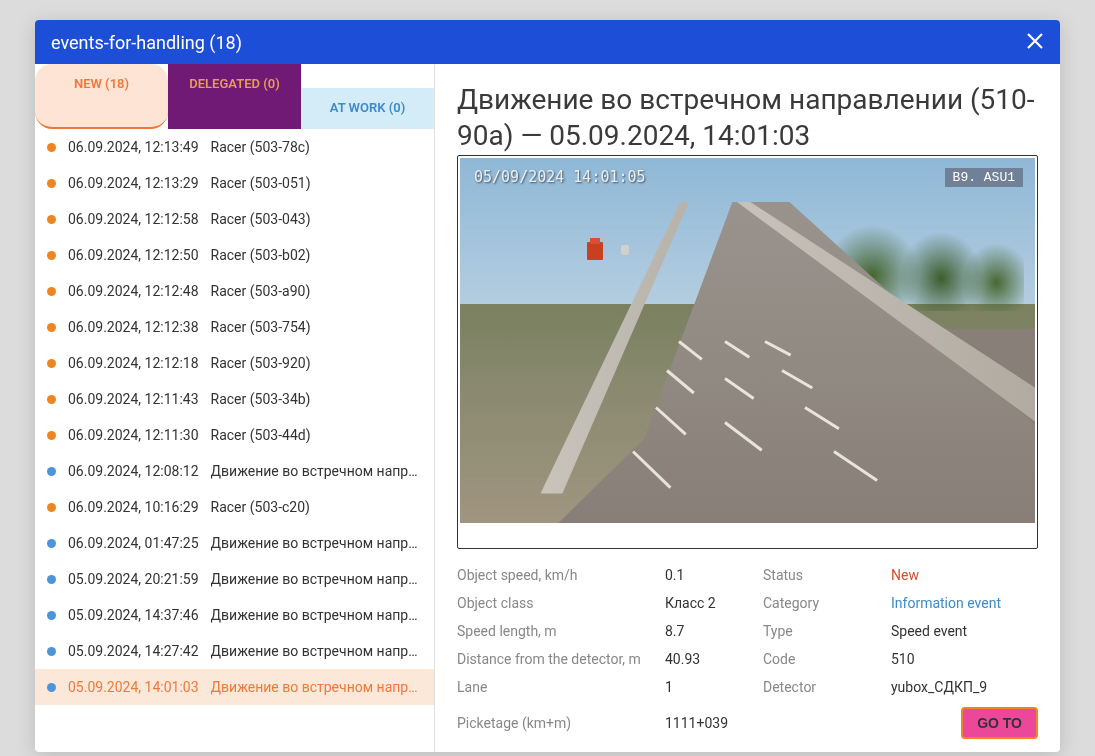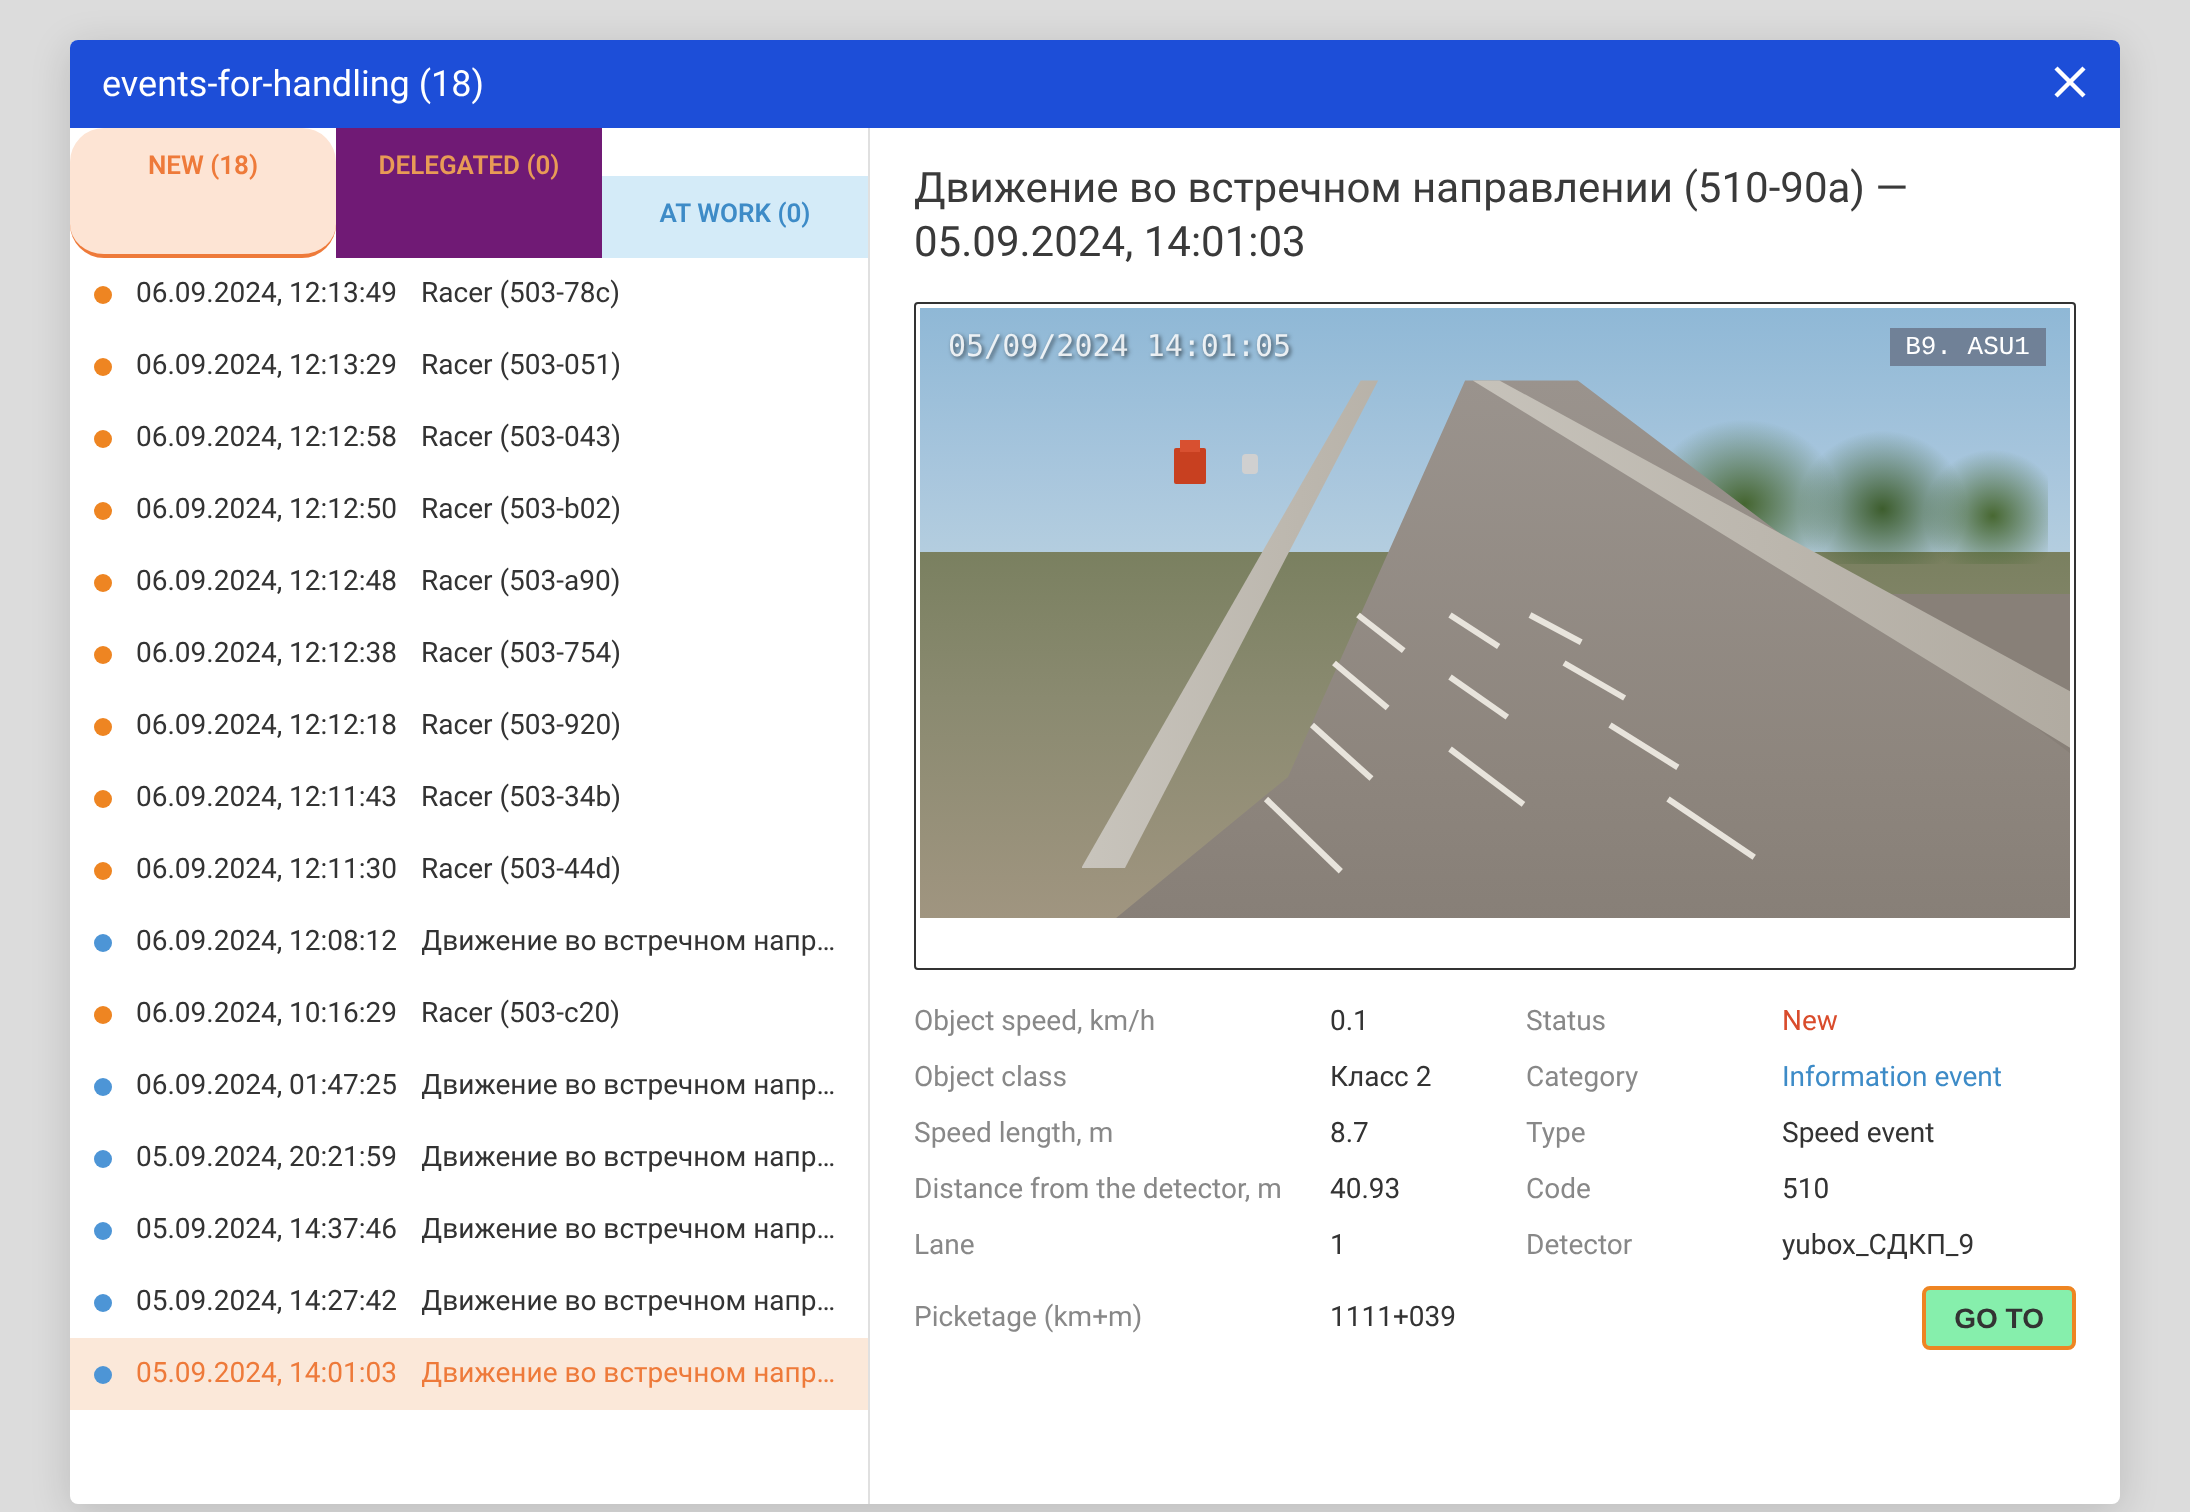--- a/index.html
+++ b/index.html
@@ -86,35 +86,34 @@
   .dot.blue { background: #4d95d6; }
   .event-ts { margin-right: 12px; white-space: nowrap; flex-shrink: 0; }
   .event-desc { overflow: hidden; text-overflow: ellipsis; }
   .right-panel {
     flex: 1;
     padding: 18px 22px;
     display: flex;
     flex-direction: column;
   }
   .detail-title {
-    font-size: 21px;
+    font-size: 28px;
     color: #3a3a3a;
-    margin-bottom: 14px;
     line-height: 1.3;
   }
   .image-frame {
     border: 1px solid #333;
     border-radius: 2px;
     padding: 2px;
     margin-bottom: 18px;
   }
   .cam-image {
     position: relative;
     width: 100%;
-    height: 305px;
+    height: 365px;
     overflow: hidden;
   }
   .cam-scene {
     position: absolute;
     inset: 0;
   }
   .sky {
     position: absolute;
     top: 0; left: 0; right: 0;
     height: 45%;
@@ -243,21 +242,21 @@
   .dvalue { color: #333; }
   .dvalue.status-new { color: #d94c2c; }
   .dvalue.category-link { color: #3d8bc7; cursor: pointer; }
   .goto-wrap {
     grid-column: 4;
     display: flex;
     justify-content: flex-end;
   }
   .goto-btn {
     border: 2px solid #ee8522;
-    background: #86efac;
+    background: #ec4899;
     color: #333;
     padding: 6px 14px;
     font-size: 14px;
     font-weight: 600;
     border-radius: 4px;
     cursor: pointer;
   }
   .image-spacer {
     height: 24px;
     border-top: 1px solid #333;

